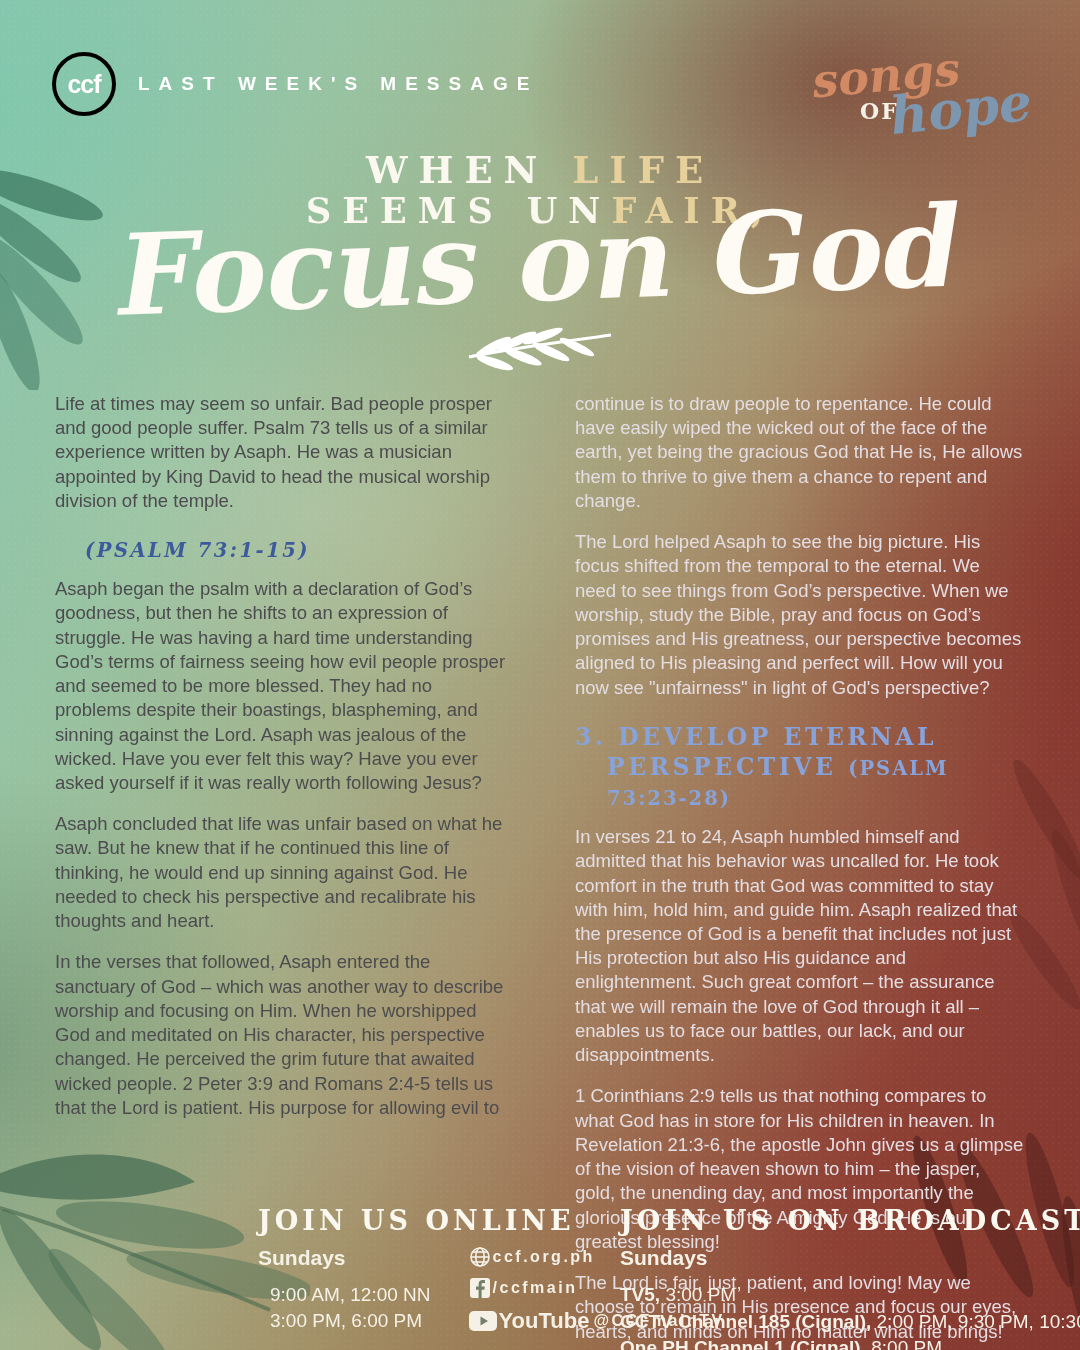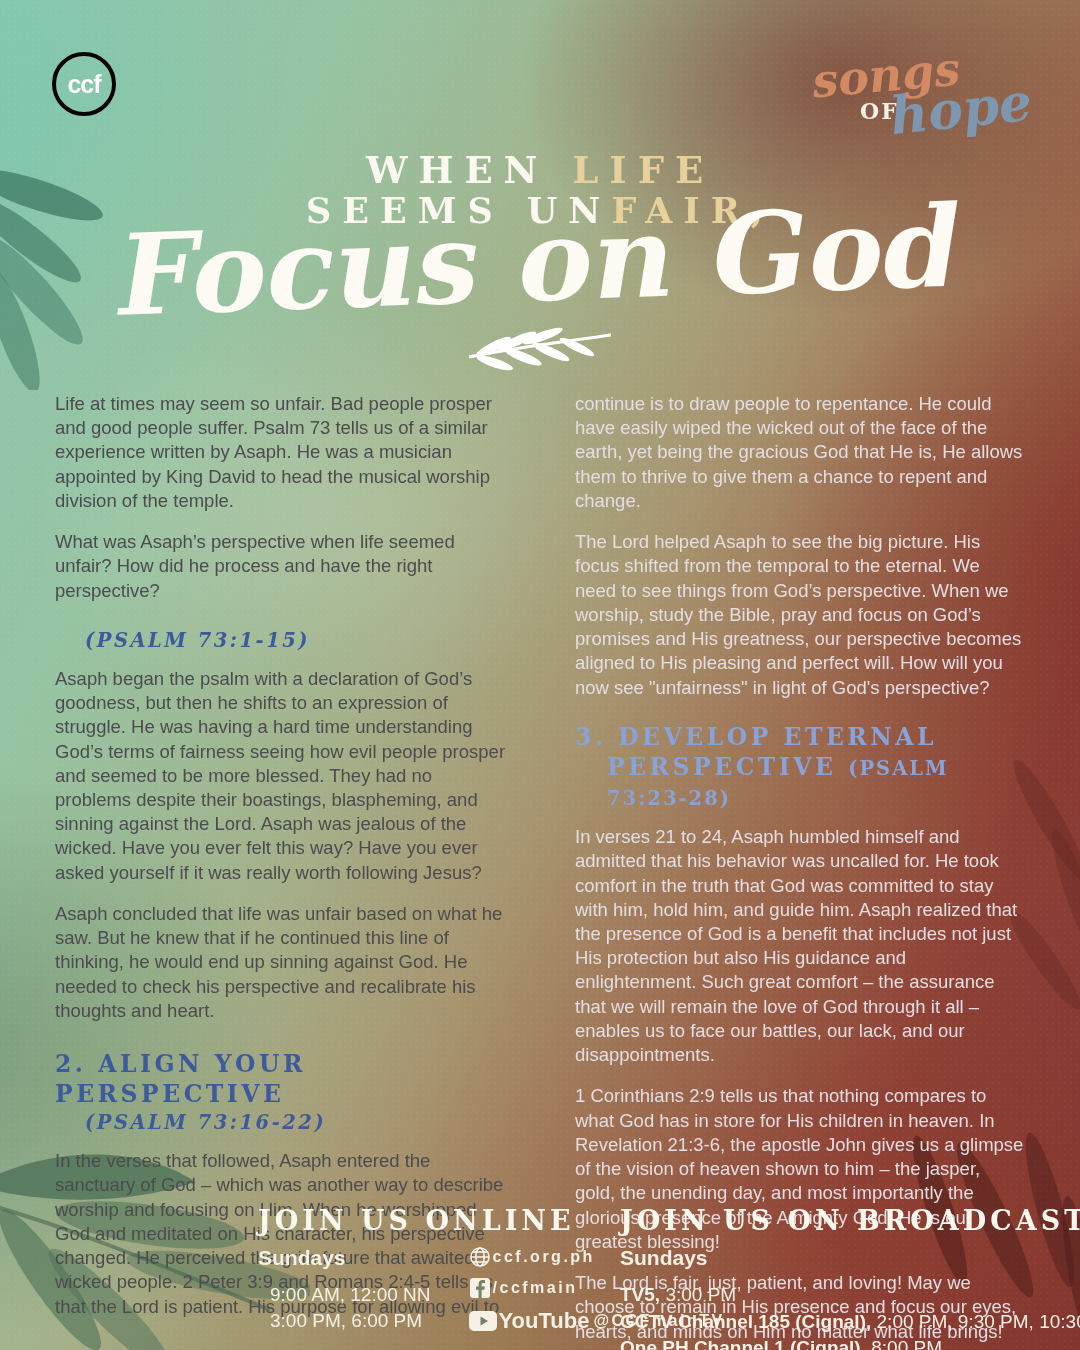--- a/index.html
+++ b/index.html
@@ -120,20 +120,21 @@
     <ellipse cx="60" cy="60" rx="70" ry="12" transform="rotate(60 60 60)" opacity="0.35"></ellipse>
     <ellipse cx="90" cy="140" rx="75" ry="12" transform="rotate(70 90 140)" opacity="0.3"></ellipse>
     <ellipse cx="55" cy="200" rx="60" ry="11" transform="rotate(55 55 200)" opacity="0.3"></ellipse>
   </g>
 </svg>
 
 <div class="header">
   <div class="ccf-logo">
     <span>ccf</span>
   </div>
+  <div class="msg-label">LAST WEEK'S MESSAGE</div>
 </div>
 
 <div class="soh">
   <span class="songs">songs</span>
   <span class="of">OF</span>
   <span class="hope">hope</span>
 </div>
 
 <div class="title-wrap">
   <div class="t-line t1"><span>WHEN </span><span class="gold">LIFE</span></div>
@@ -150,30 +151,25 @@
         <ellipse cx="58" cy="34" rx="20" ry="4.5" transform="rotate(22 58 34)"></ellipse>
         <ellipse cx="86" cy="29" rx="20" ry="4.5" transform="rotate(24 86 29)"></ellipse>
         <ellipse cx="112" cy="24" rx="19" ry="4.2" transform="rotate(26 112 24)"></ellipse>
       </g>
     </svg>
   </div>
 </div>
 
 <div class="col col-left">
   <p>Life at times may seem so unfair. Bad people prosper and good people suffer. Psalm 73 tells us of a similar experience written by Asaph. He was a musician appointed by King David to head the musical worship division of the temple.</p>
-  <p>What was Asaph’s perspective when life seemed unfair? How did he process and have the right perspective?</p>
   <div class="sec-head">
     <span class="sec-ref">(PSALM 73:1-15)</span>
   </div>
   <p>Asaph began the psalm with a declaration of God’s goodness, but then he shifts to an expression of struggle. He was having a hard time understanding God’s terms of fairness seeing how evil people prosper and seemed to be more blessed. They had no problems despite their boastings, blaspheming, and sinning against the Lord. Asaph was jealous of the wicked. Have you ever felt this way? Have you ever asked yourself if it was really worth following Jesus?</p>
   <p>Asaph concluded that life was unfair based on what he saw. But he knew that if he continued this line of thinking, he would end up sinning against God. He needed to check his perspective and recalibrate his thoughts and heart.</p>
-  <div class="sec-head">
-    <span>2. ALIGN YOUR PERSPECTIVE</span>
-    <span class="sec-ref">(PSALM 73:16-22)</span>
-  </div>
   <p>In the verses that followed, Asaph entered the sanctuary of God – which was another way to describe worship and focusing on Him. When he worshipped God and meditated on His character, his perspective changed. He perceived the grim future that awaited wicked people. 2 Peter 3:9 and Romans 2:4-5 tells us that the Lord is patient. His purpose for allowing evil to</p>
 </div>
 
 <div class="col col-right">
   <p>continue is to draw people to repentance. He could have easily wiped the wicked out of the face of the earth, yet being the gracious God that He is, He allows them to thrive to give them a chance to repent and change.</p>
   <p>The Lord helped Asaph to see the big picture. His focus shifted from the temporal to the eternal.  We need to see things from God’s perspective. When we worship, study the Bible, pray and focus on God’s promises and His greatness, our perspective becomes aligned to His pleasing and perfect will. How will you now see "unfairness" in light of God's perspective?</p>
   <div class="sec-head">
     <span>3. DEVELOP ETERNAL PERSPECTIVE </span><span class="sec-ref-inline">(PSALM 73:23-28)</span>
   </div>
   <p>In verses 21 to 24, Asaph humbled himself and admitted that his behavior was uncalled for. He took comfort in the truth that God was committed to stay with him, hold him, and guide him. Asaph realized that the presence of God is a benefit that includes not just His protection but also His guidance and enlightenment. Such great comfort – the assurance that we will remain the love of God through it all – enables us to face our battles, our lack, and our disappointments.</p>

